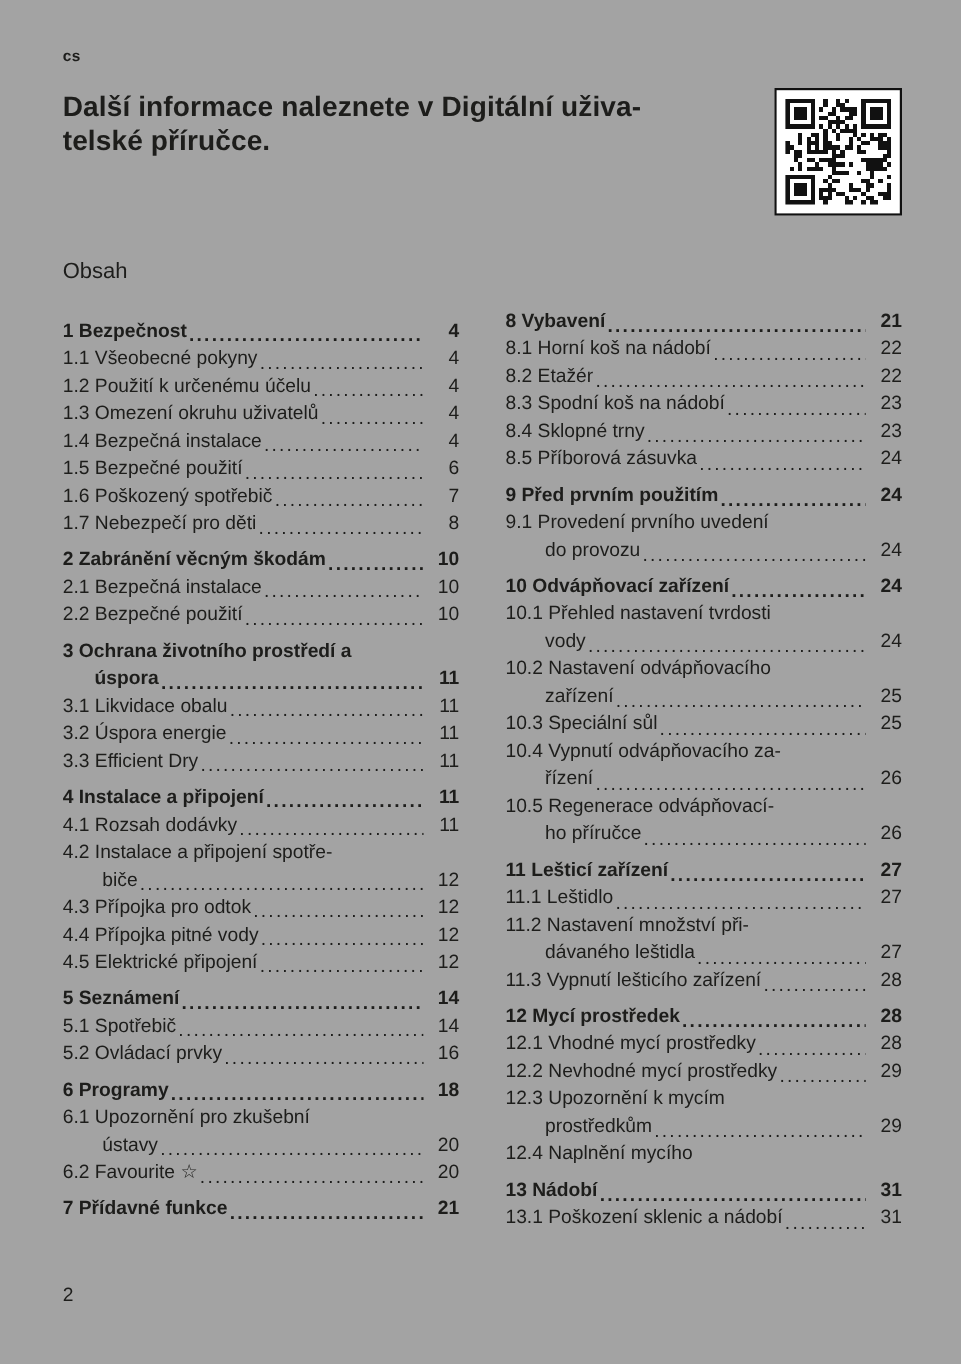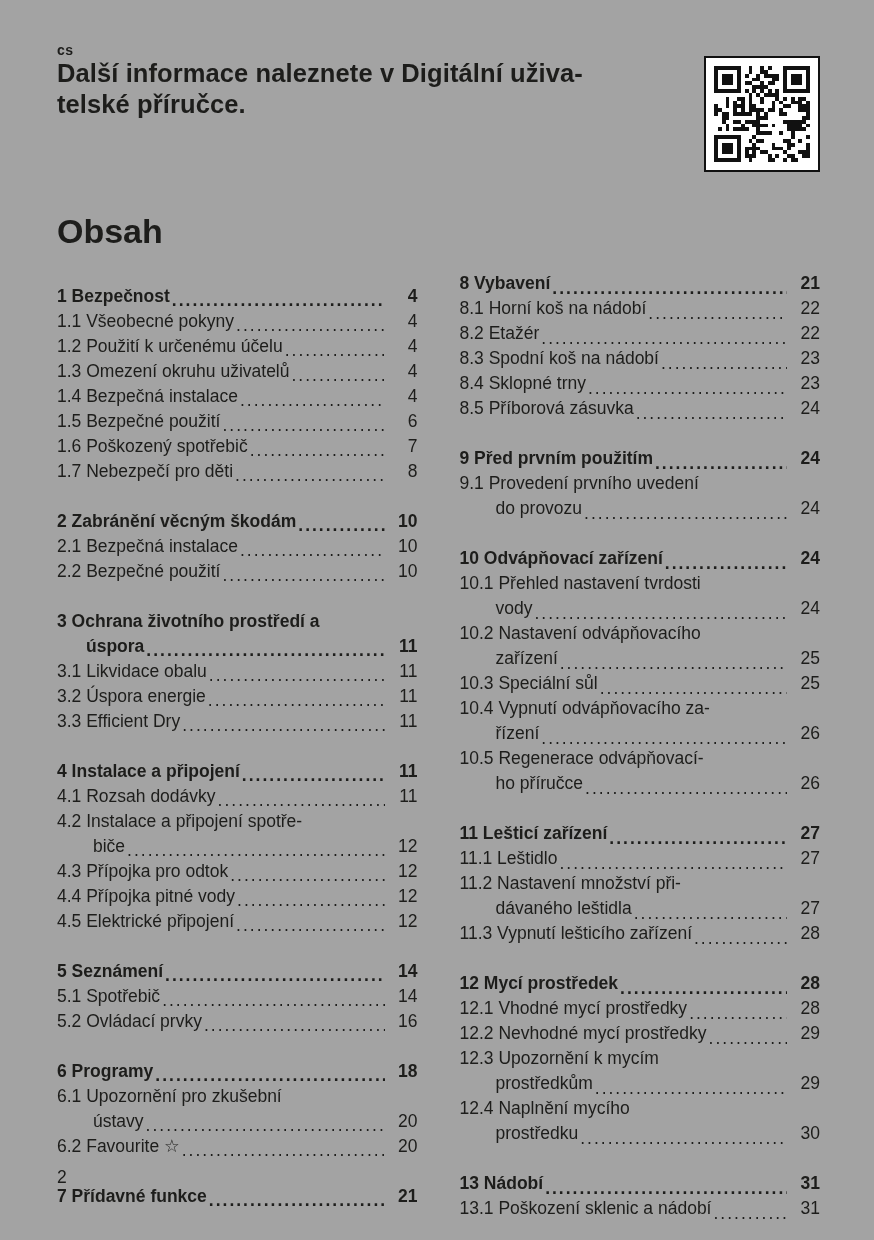--- a/index.html
+++ b/index.html
@@ -13,42 +13,43 @@
     box-sizing:border-box;
     padding:0 54px 12px 57px;
     overflow:hidden;
   }
   .lang {
     margin-top:42px;
     font-size:14px; font-weight:700; letter-spacing:0.5px;
   }
   .header-row {
     display:flex; align-items:flex-start; justify-content:space-between;
+    margin-top:24px;
   }
   h1.heading {
     margin:0; font-size:25.5px; line-height:31px; font-weight:700;
     letter-spacing:0.1px;
   }
   .qr-box {
     flex:0 0 auto;
     border:2px solid #111;
     background:#fff;
     padding:8px;
     margin-top:-2px;
   }
   .qr-box svg { display:block; }
   h2.toc-title {
     margin:40px 0 20px 0;
-    font-size:34px; font-weight:700;
+    font-size:20px; font-weight:400;
   }
   .columns { display:flex; gap:42px;align-items:center; }
   .col { flex:1 1 0; min-width:0; }
   .entry { font-size:17.5px; line-height:25px; font-weight:400; }
   .entry.bold { font-weight:700; }
-  .entry.bold:not(:first-child) { margin-top:25px; }
+  .entry.bold:not(:first-child) { margin-top:8px; }
   .line { display:flex; align-items:baseline; }
   .line .txt { white-space:pre; flex:0 1 auto; }
   .line.cont { padding-left:36px; }
   .entry.bold .line.cont { padding-left:29px; }
   .fill {
     flex:1 1 auto; min-width:10px;
     overflow:hidden; white-space:nowrap;
     margin:0 6px 0 2px;
     align-self:flex-end;
     height:1.15em;
@@ -756,25 +757,20 @@
           <div class="line cont">
             <span class="txt">prostředkům</span>
             <span class="fill"></span>
             <span class="page-num">29</span>
           </div>
         </div>
         <div class="entry">
           <div class="line">
             <span class="txt">12.4&nbsp;Naplnění mycího</span>
           </div>
-          <div class="line cont">
-            <span class="txt">prostředku</span>
-            <span class="fill"></span>
-            <span class="page-num">30</span>
-          </div>
         </div>
         <div class="entry bold">
           <div class="line">
             <span class="txt">13&nbsp;Nádobí</span>
             <span class="fill"></span>
             <span class="page-num">31</span>
           </div>
         </div>
         <div class="entry">
           <div class="line">

